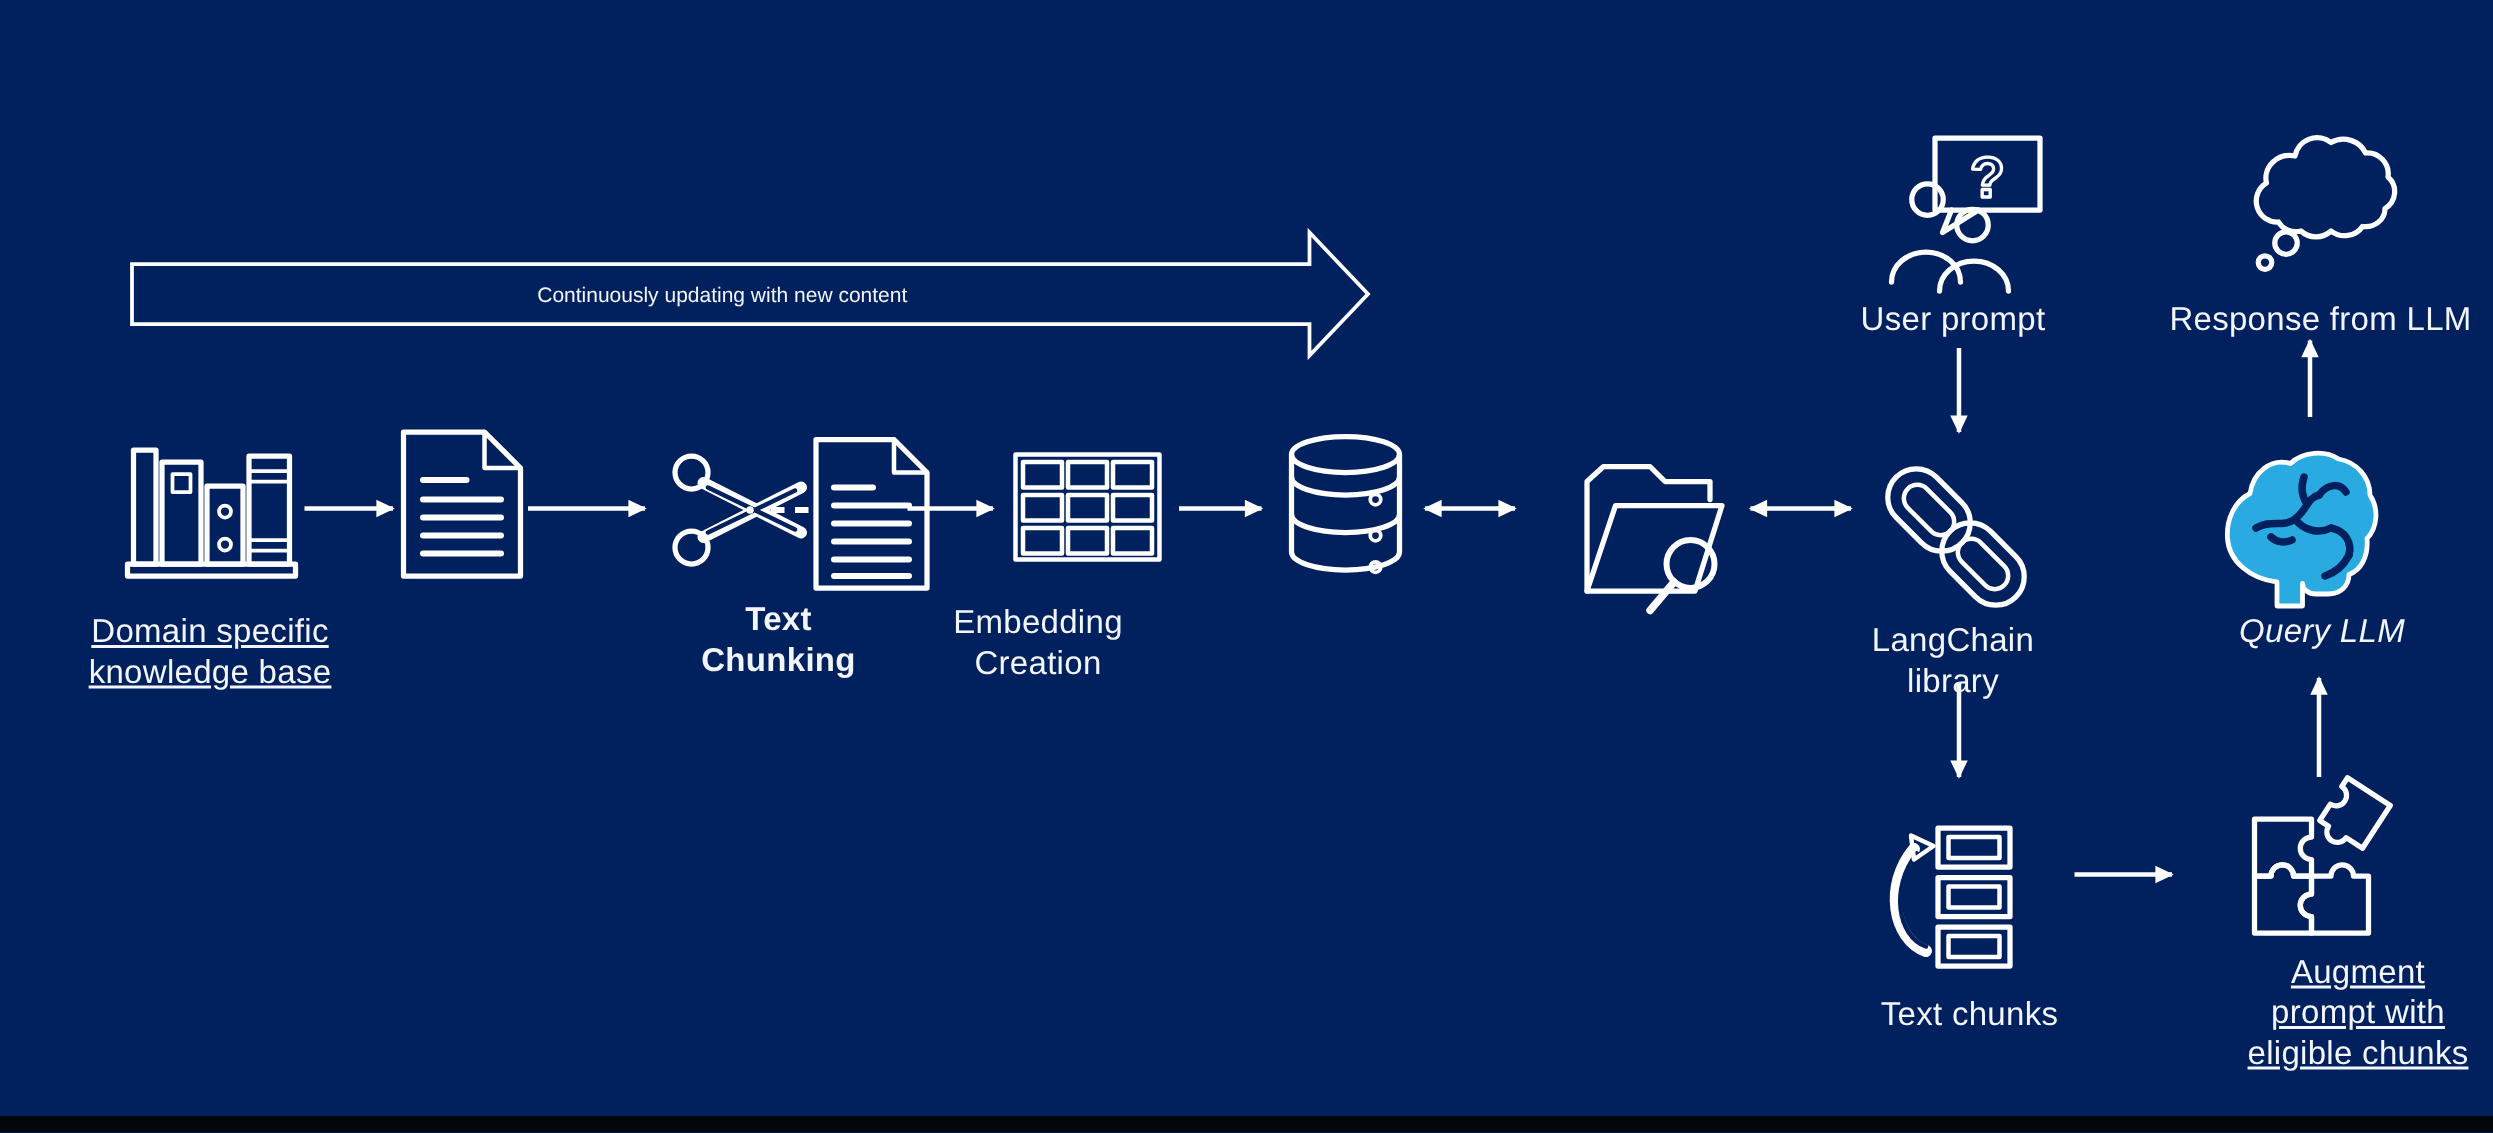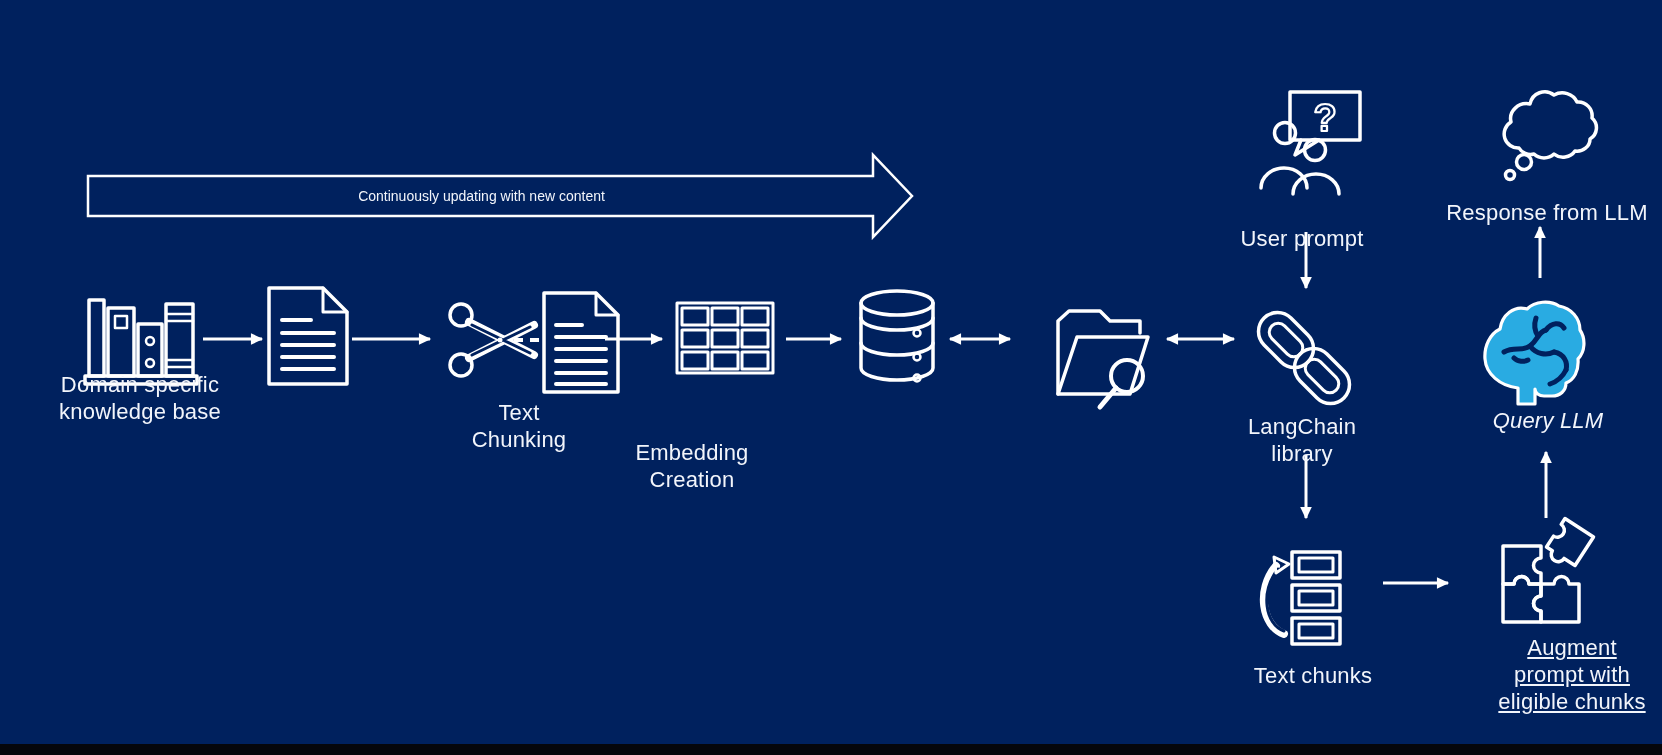--- a/index.html
+++ b/index.html
@@ -176,29 +176,29 @@
       <path d="M5,66 H16 A7.5,7.5 0 1 1 31,66 H43 V78 A7.5,7.5 0 1 0 43,93 V104 H5 Z"></path>
       <path d="M43,66 H56 A7.5,7.5 0 1 1 71,66 H81 V104 H43 V93 A7.5,7.5 0 1 1 43,78 V66 Z"></path>
       <g transform="translate(72,24) rotate(33)">
         <path d="M-17,-17 H17 V17 H4 A7,7 0 1 1 -10,17 H-17 V4 A7,7 0 1 0 -17,-10 Z"></path>
       </g>
     </g>
   </svg>
 
   <div id="banner-text">Continuously updating with new content</div>
 
-  <div class="label" style="left:140px;top:372px;width:200px;">Domain specific
+  <div class="label" style="left:140px;top:408px;width:200px;text-decoration:underline;">Domain specific
 knowledge base</div>
-  <div class="label" style="left:519px;top:400px;width:120px;">Text
+  <div class="label" style="left:519px;top:400px;width:120px;font-weight:bold;">Text
 Chunking</div>
-  <div class="label" style="left:692px;top:402px;width:130px;margin-top:38px;">Embedding
+  <div class="label" style="left:692px;top:402px;width:130px;">Embedding
 Creation</div>
   <div class="label" style="left:1302px;top:414px;width:140px;">LangChain
 library</div>
-  <div class="label nowrap" style="left:1302px;top:200px;margin-top:26px;">User prompt</div>
+  <div class="label nowrap" style="left:1302px;top:200px;">User prompt</div>
   <div class="label nowrap" style="left:1547px;top:200px;text-align:right;">Response from LLM</div>
   <div class="label nowrap" style="left:1548px;top:408px;font-style:italic;">Query LLM</div>
   <div class="label nowrap" style="left:1313px;top:663px;">Text chunks</div>
   <div class="label" style="left:1572px;top:635px;width:170px;text-decoration:underline;">Augment
 prompt with
 eligible chunks</div>
 
   <div id="footer-bar"></div>
 </div>
 

